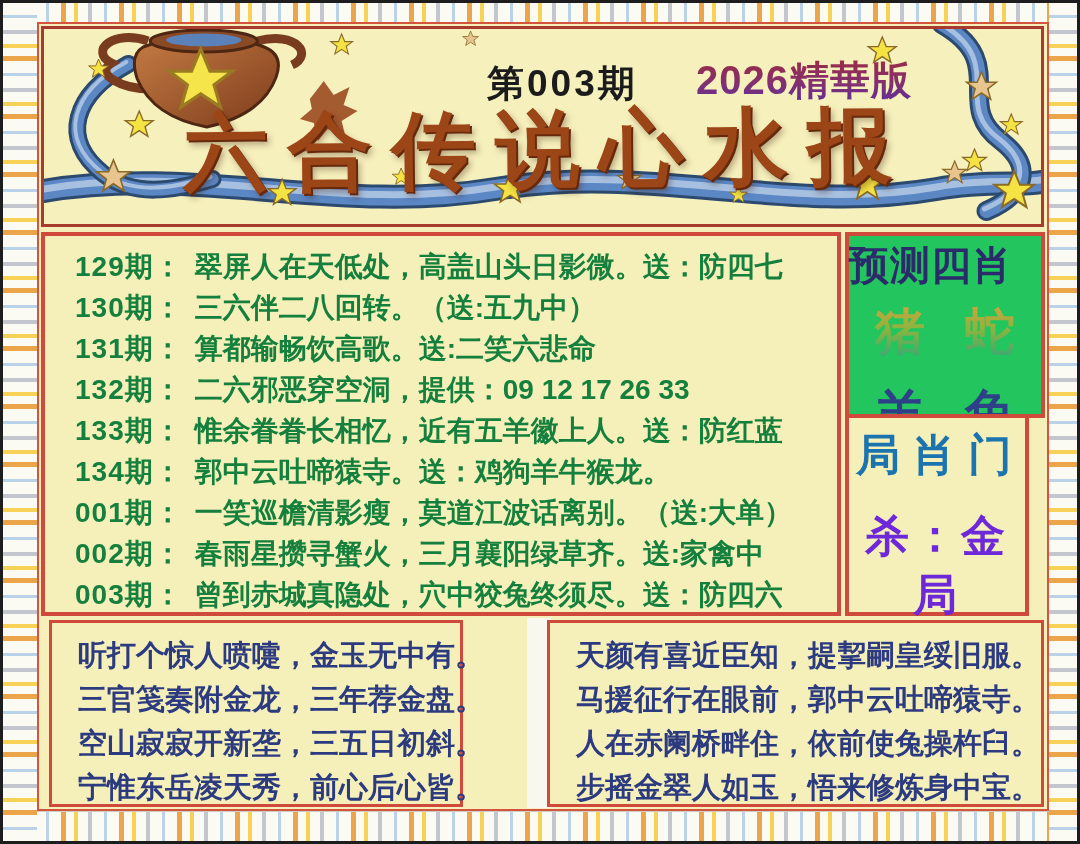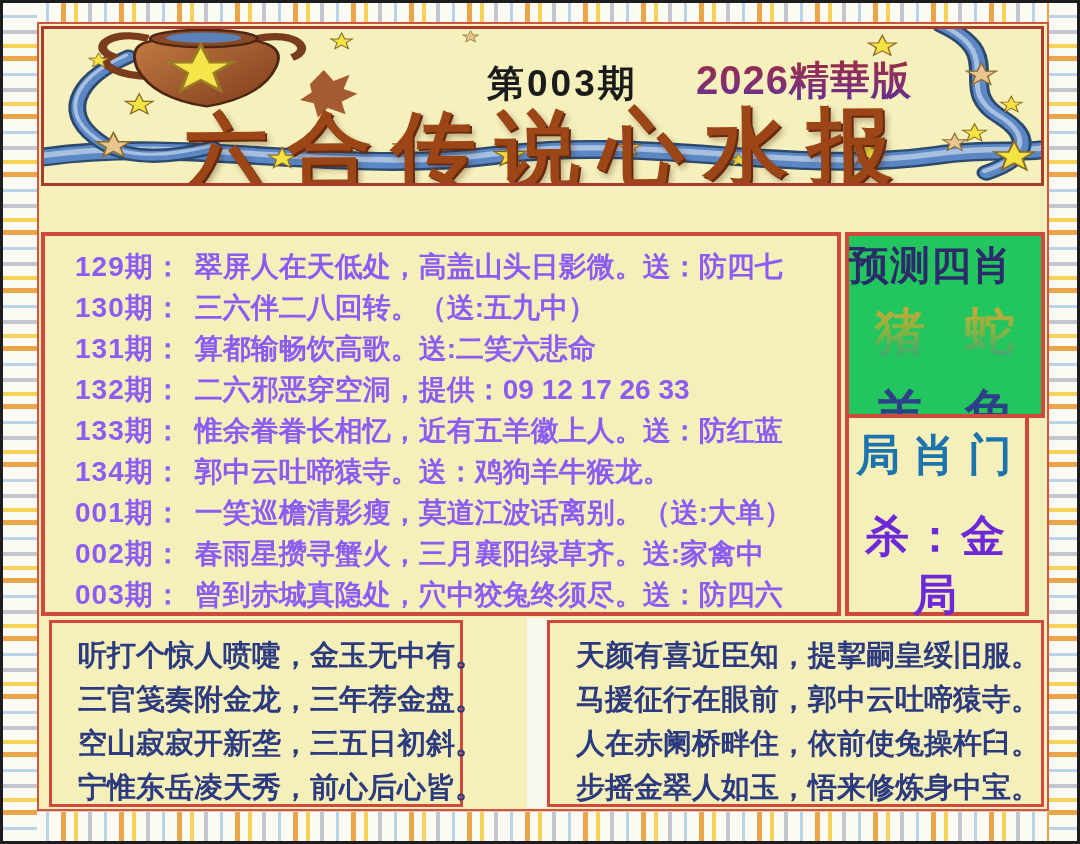--- a/index.html
+++ b/index.html
@@ -37,21 +37,21 @@
   .strip.left{ left:0; width:34px; }
   .strip.right{ right:0; width:28px; }
 
   .inner{
     position:absolute; left:34px; top:19px; right:28px; bottom:30px;
     background:#f5efb9; border:2px solid #d4543e;
   }
 
   
   .header-box{
-    position:absolute; left:2px; top:2px; right:3px; height:160px;
+    position:absolute; left:2px; top:2px; right:3px; height:201px;
     border:3px solid #a83a2e; background:#f6f0bc; overflow:hidden;
   }
   .header-art{ position:absolute; inset:0; width:100%; height:100%; }
   .issue{
     position:absolute; left:443px; top:30px;
     font-size:37px; font-weight:700; color:#1b1b1b; letter-spacing:3px;
   }
   .edition{
     position:absolute; left:652px; top:24px;
     font-size:40px; font-weight:800; letter-spacing:1px;
@@ -66,21 +66,21 @@
     text-shadow:2px 2px 0 #66290c, 4px 5px 6px rgba(60,25,5,.35);
     transform:rotate(-.6deg);
   }
 
   
   .pred-box{
     position:absolute; left:2px; top:208px; width:800px; height:384px;
     border:4px solid #cf4a3a; background:#f5efb9; padding:10px 0 0 30px;
   }
   .pred-row{ display:flex; height:41px; align-items:center; white-space:nowrap; }
-  .pred-label,.pred-text{ font-size:28px; font-weight:600; color:#8b5cf6; }
+  .pred-label,.pred-text{ font-size:28px; font-weight:600; color:#15803d; }
   .pred-label{ margin-right:12px; letter-spacing:1px; }
 
   
   .side-a{
     position:absolute; left:806px; right:2px; top:208px; height:186px;
     border:4px solid #cf4a3a; background:#22c55e; 
   }
   .side-a .fx-title{
     margin-top:2px; font-size:40px; font-weight:800; color:#2b2b6b; letter-spacing:1px;
   }

